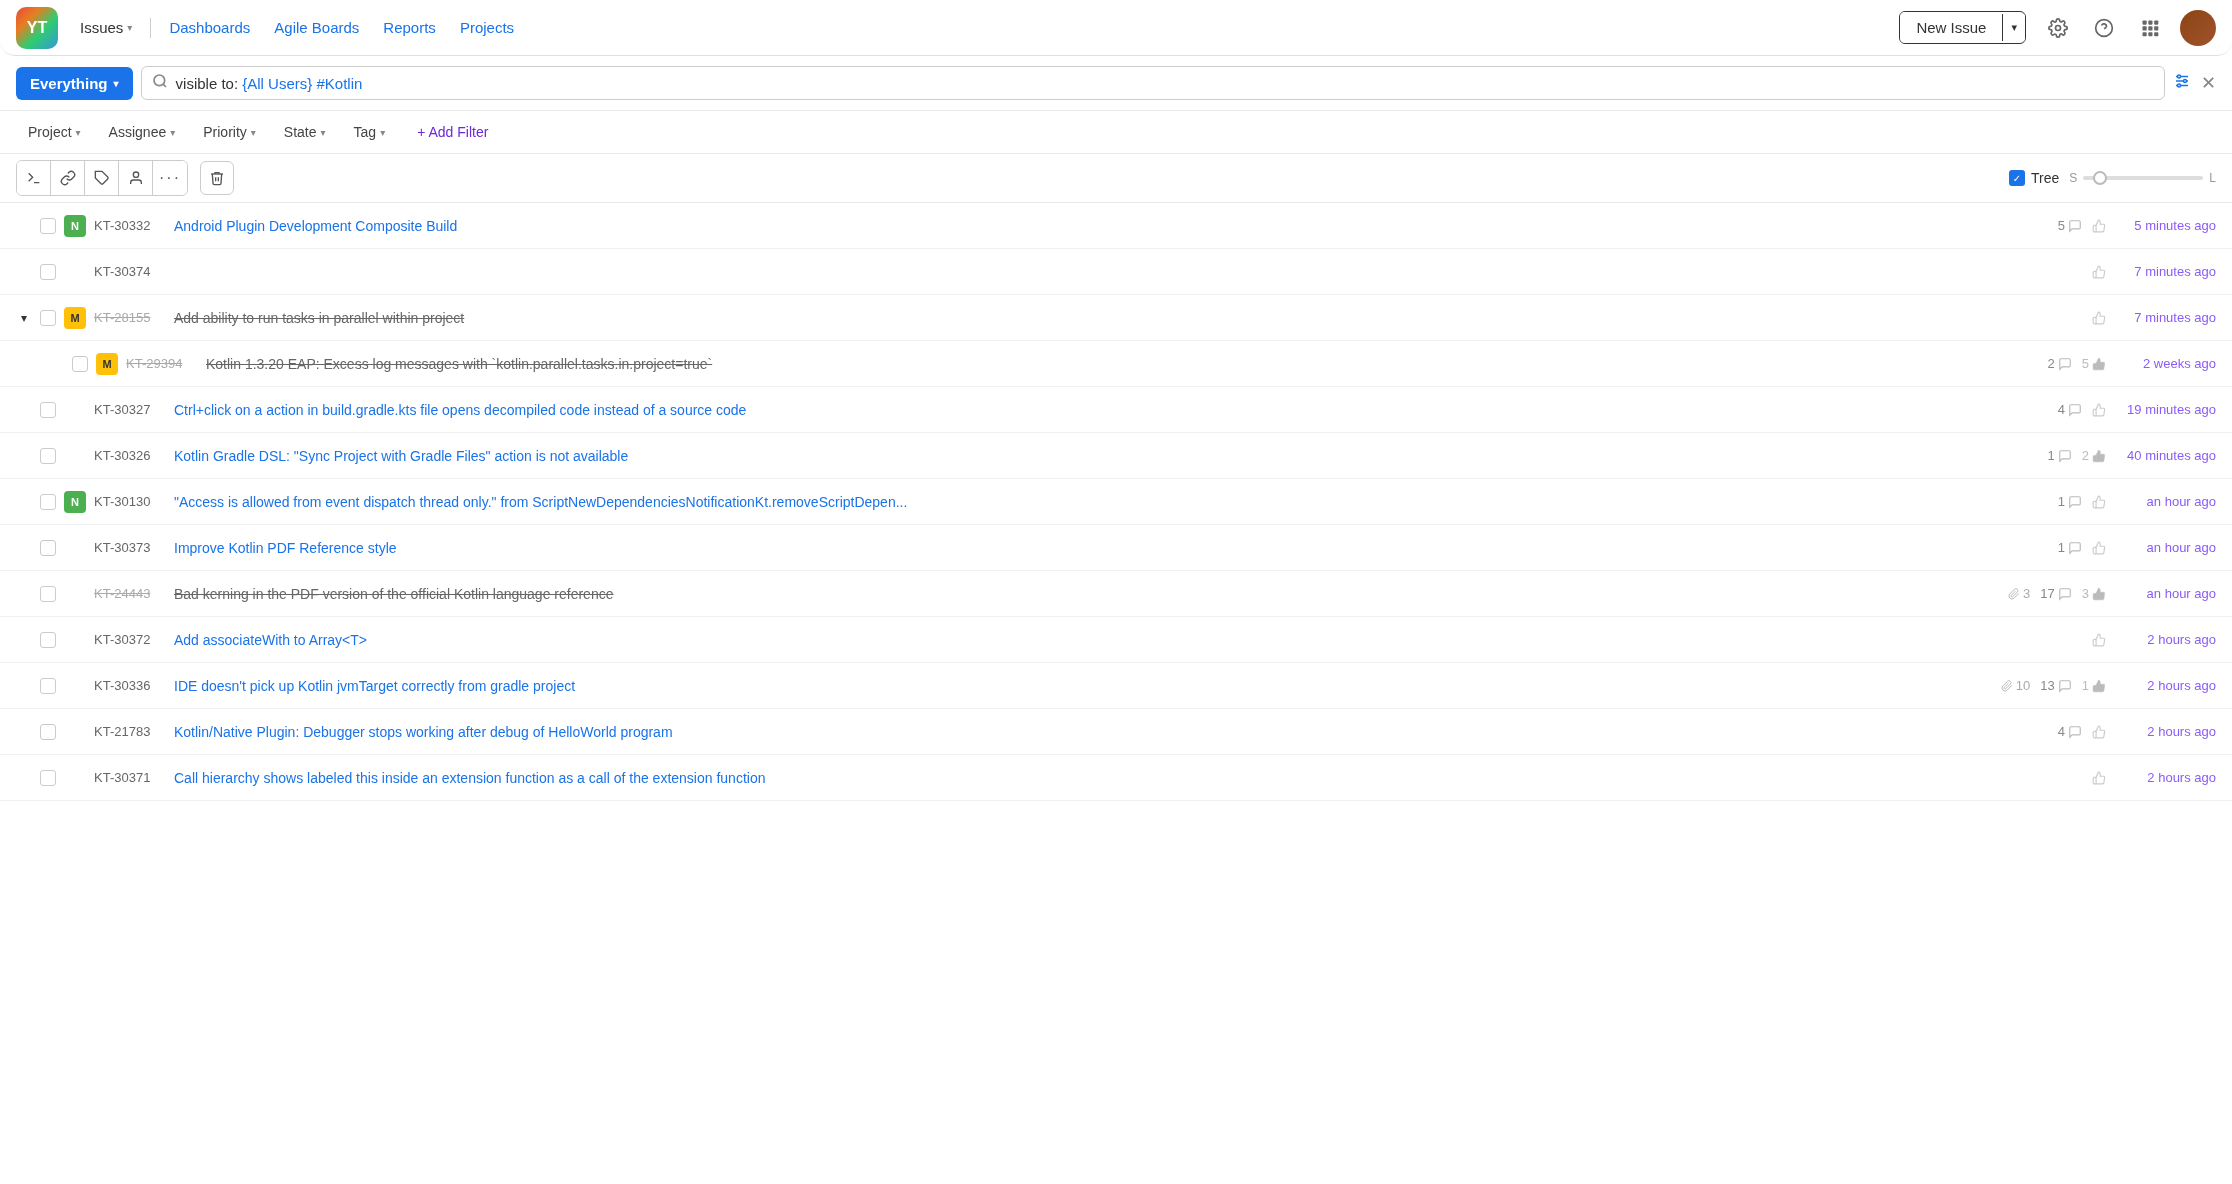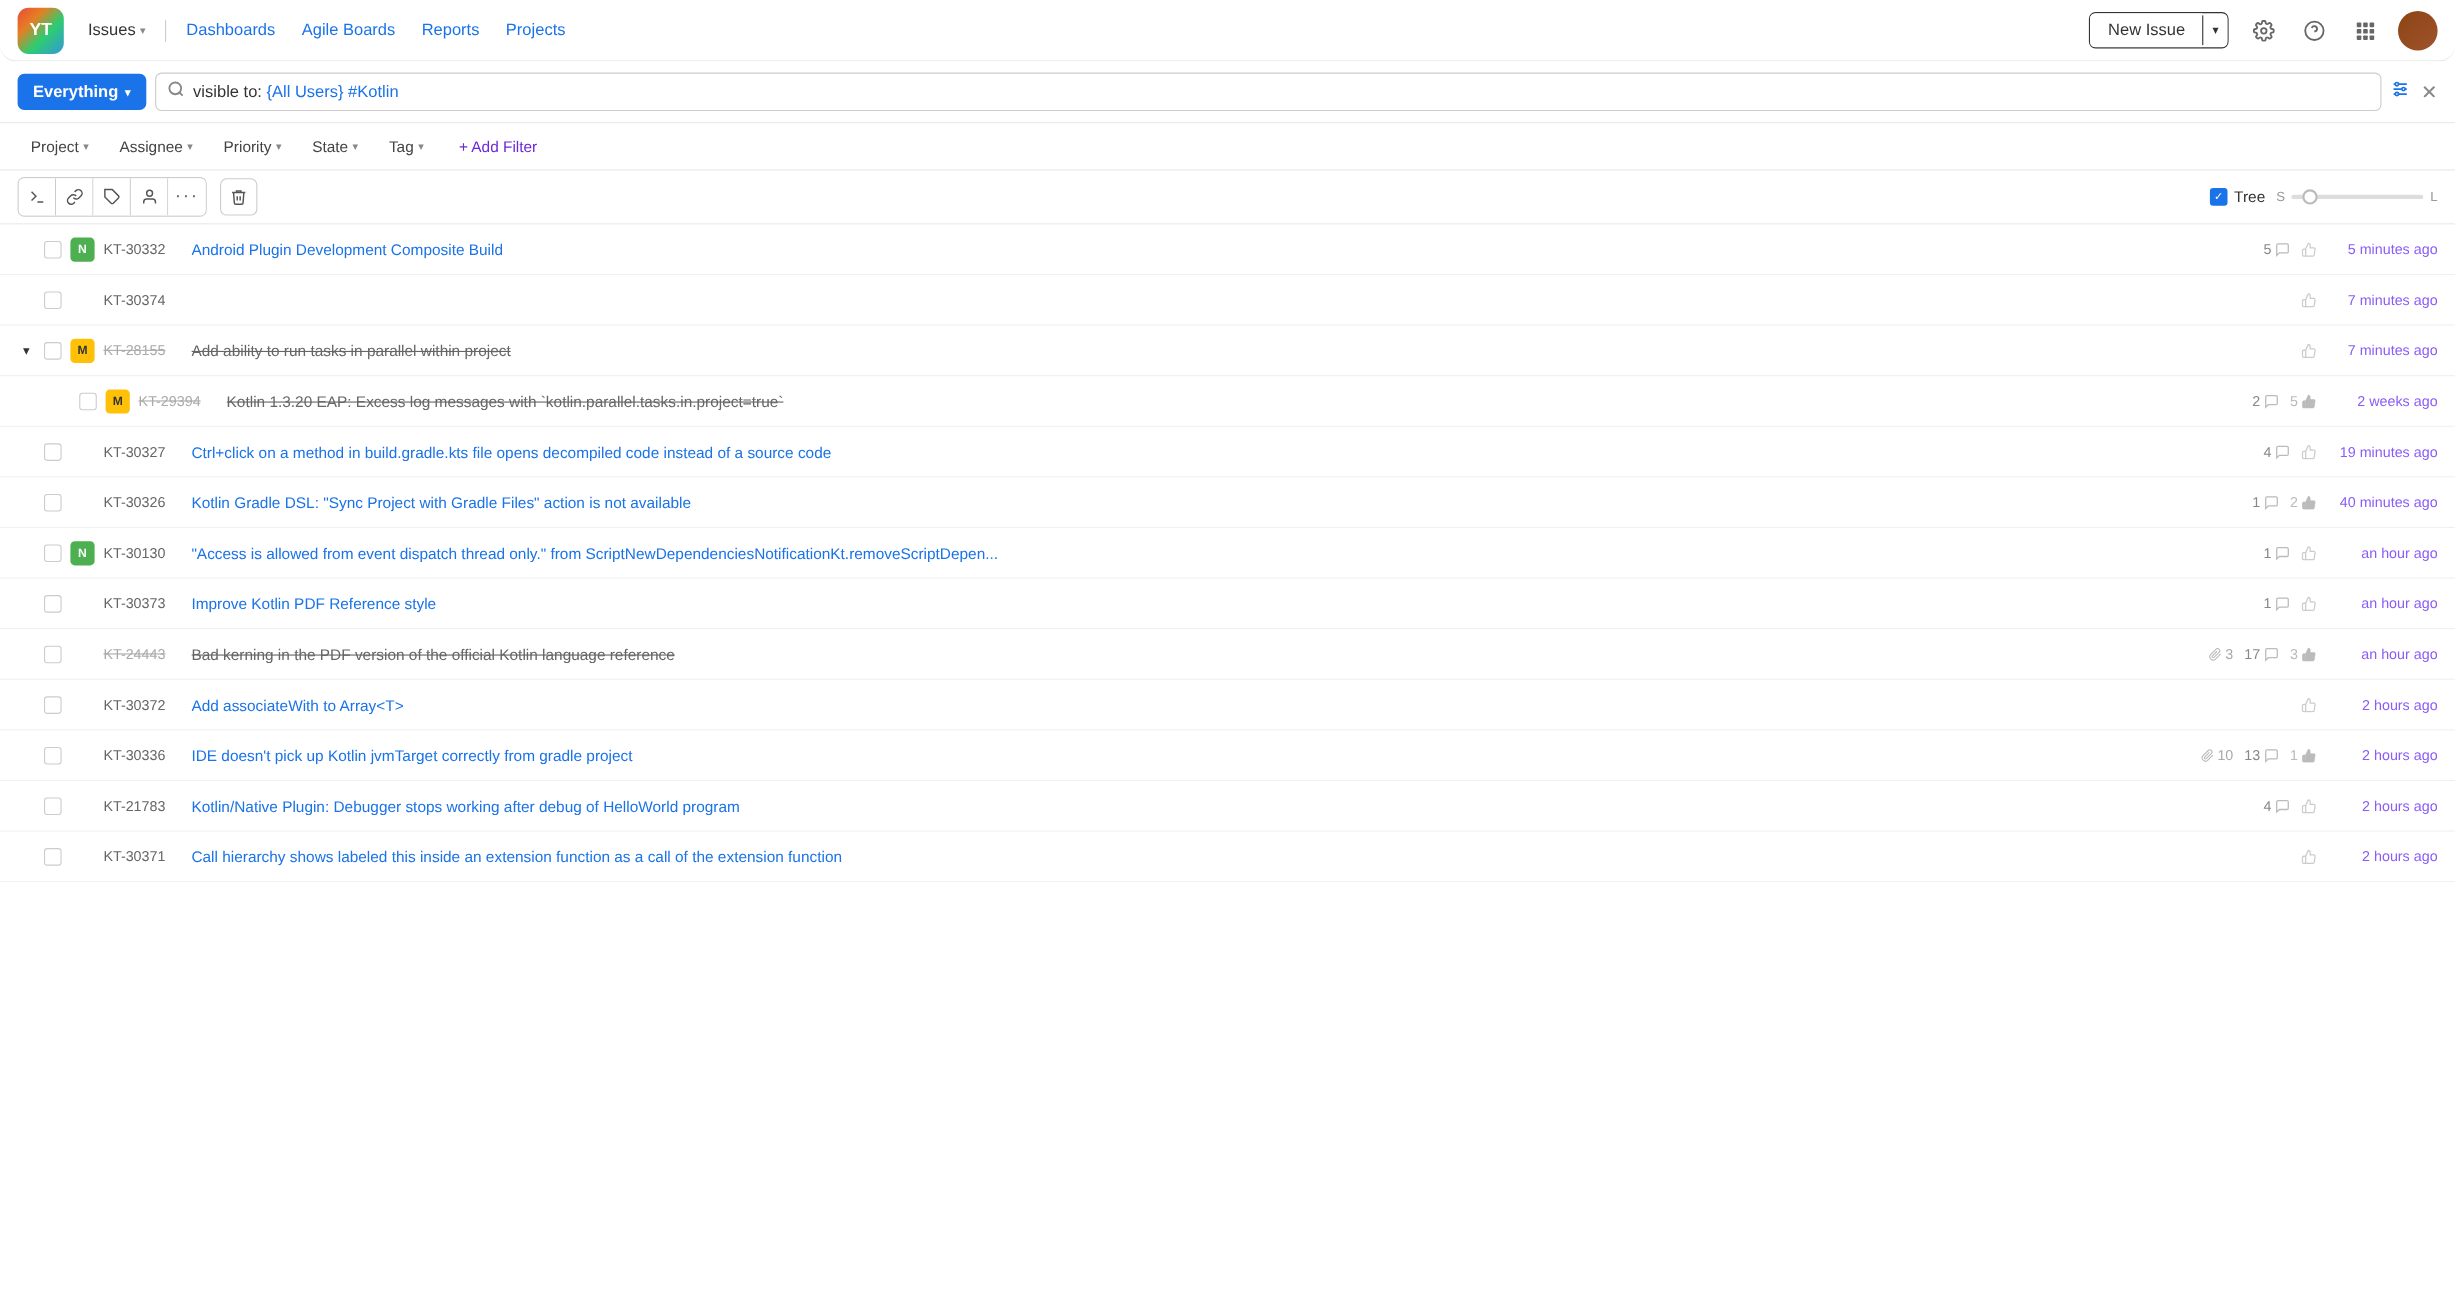--- a/index.html
+++ b/index.html
@@ -381,21 +381,21 @@
             <path d="M7 22H4a2 2 0 0 1-2-2v-7a2 2 0 0 1 2-2h3"></path>
           </svg></span>
         <span class="meta-time">2 weeks ago</span>
       </div>
     </div>
     <div class="issue-row">
       <div style="width: 16px; height: 16px; color: rgb(102, 102, 102); cursor: pointer; font-size: 12px; flex-shrink: 0; display: flex; align-items: center; justify-content: center;"></div>
       <div class="checkbox"></div>
       <div class="badge-spacer" style="width: 22px; flex-shrink: 0;"></div>
       <span class="issue-id">KT-30327</span>
-      <span class="issue-title">Ctrl+click on a method in build.gradle.kts file opens decompiled code instead of a source code</span>
+      <span class="issue-title">Ctrl+click on a action in build.gradle.kts file opens decompiled code instead of a source code</span>
       <div class="issue-meta">
         <span class="meta-count">4<svg width="14" height="14" viewBox="0 0 24 24" fill="none" stroke="#bbb" stroke-width="2">
             <path d="M21 15a2 2 0 0 1-2 2H7l-4 4V5a2 2 0 0 1 2-2h14a2 2 0 0 1 2 2z"></path>
           </svg></span>
         <span style="display: flex; align-items: center; gap: 3px; color: rgb(187, 187, 187); font-size: 13px; cursor: pointer;">
           <svg width="14" height="14" viewBox="0 0 24 24" fill="none" stroke="#ccc" stroke-width="2">
             <path d="M14 9V5a3 3 0 0 0-3-3l-4 9v11h11.28a2 2 0 0 0 2-1.7l1.38-9a2 2 0 0 0-2-2.3H14z"></path>
             <path d="M7 22H4a2 2 0 0 1-2-2v-7a2 2 0 0 1 2-2h3"></path>
           </svg>
         </span>

